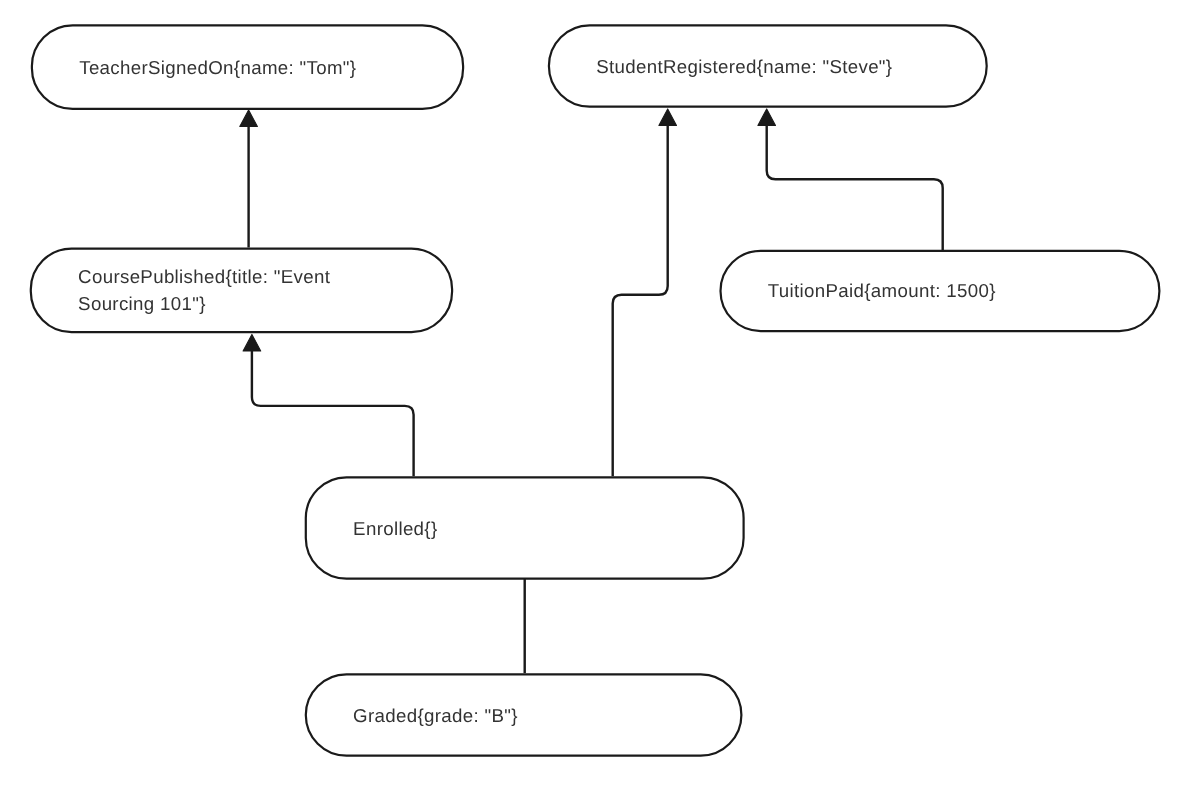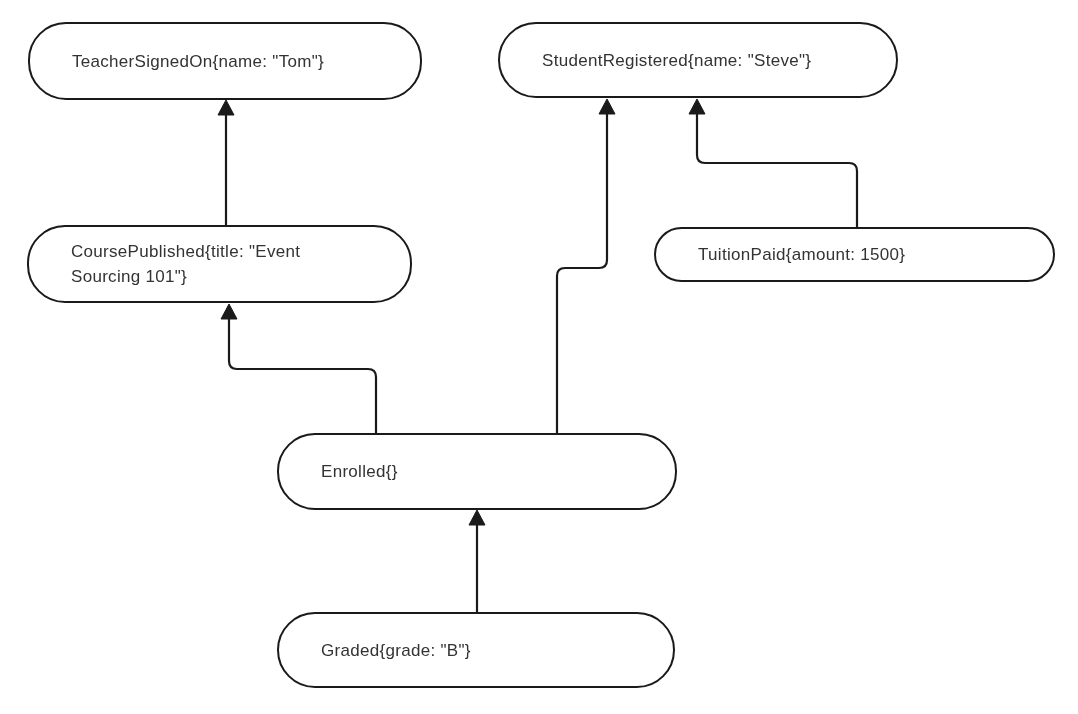--- a/index.html
+++ b/index.html
@@ -97,25 +97,25 @@
     <span class="label">StudentRegistered{name: "Steve"}</span>
   </div>
 
   <div class="node" style="left:27px; top:225px; width:385px; height:78px;">
     <span class="label">
       <span class="line">CoursePublished{title: "Event</span>
       <span class="line">Sourcing 101"}</span>
     </span>
   </div>
 
-  <div class="node" style="left:654px; top:227px; width:401px; height:55px;">
+  <div class="node" style="left:654px; top:227px; width:401px; height:75px;">
     <span class="label">TuitionPaid{amount: 1500}</span>
   </div>
 
-  <div class="node" style="left:277px; top:433px; width:400px; height:77px;text-align:right;">
+  <div class="node" style="left:277px; top:433px; width:400px; height:94px;text-align:right;">
     <span class="label">Enrolled{}</span>
   </div>
 
   <div class="node" style="left:277px; top:612px; width:398px; height:76px;">
     <span class="label">Graded{grade: "B"}</span>
   </div>
 
 </div>
 
 </body></html>

